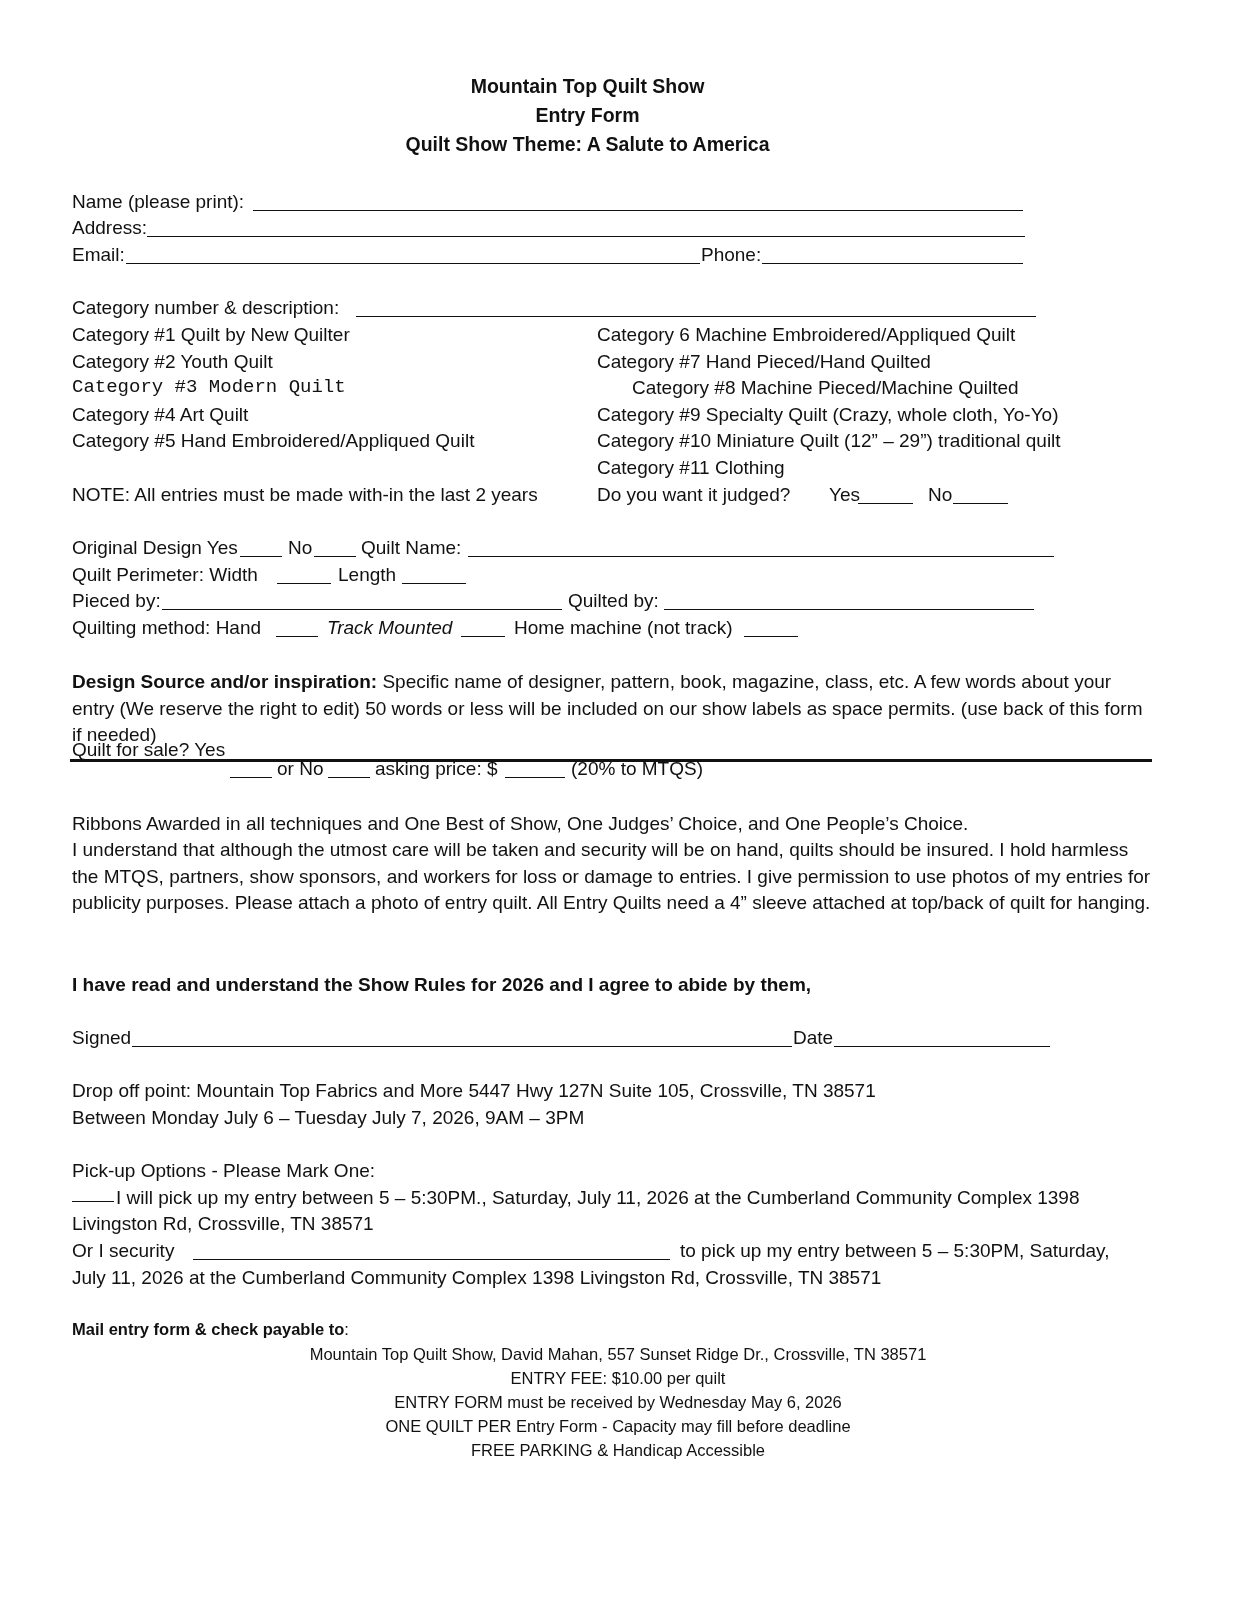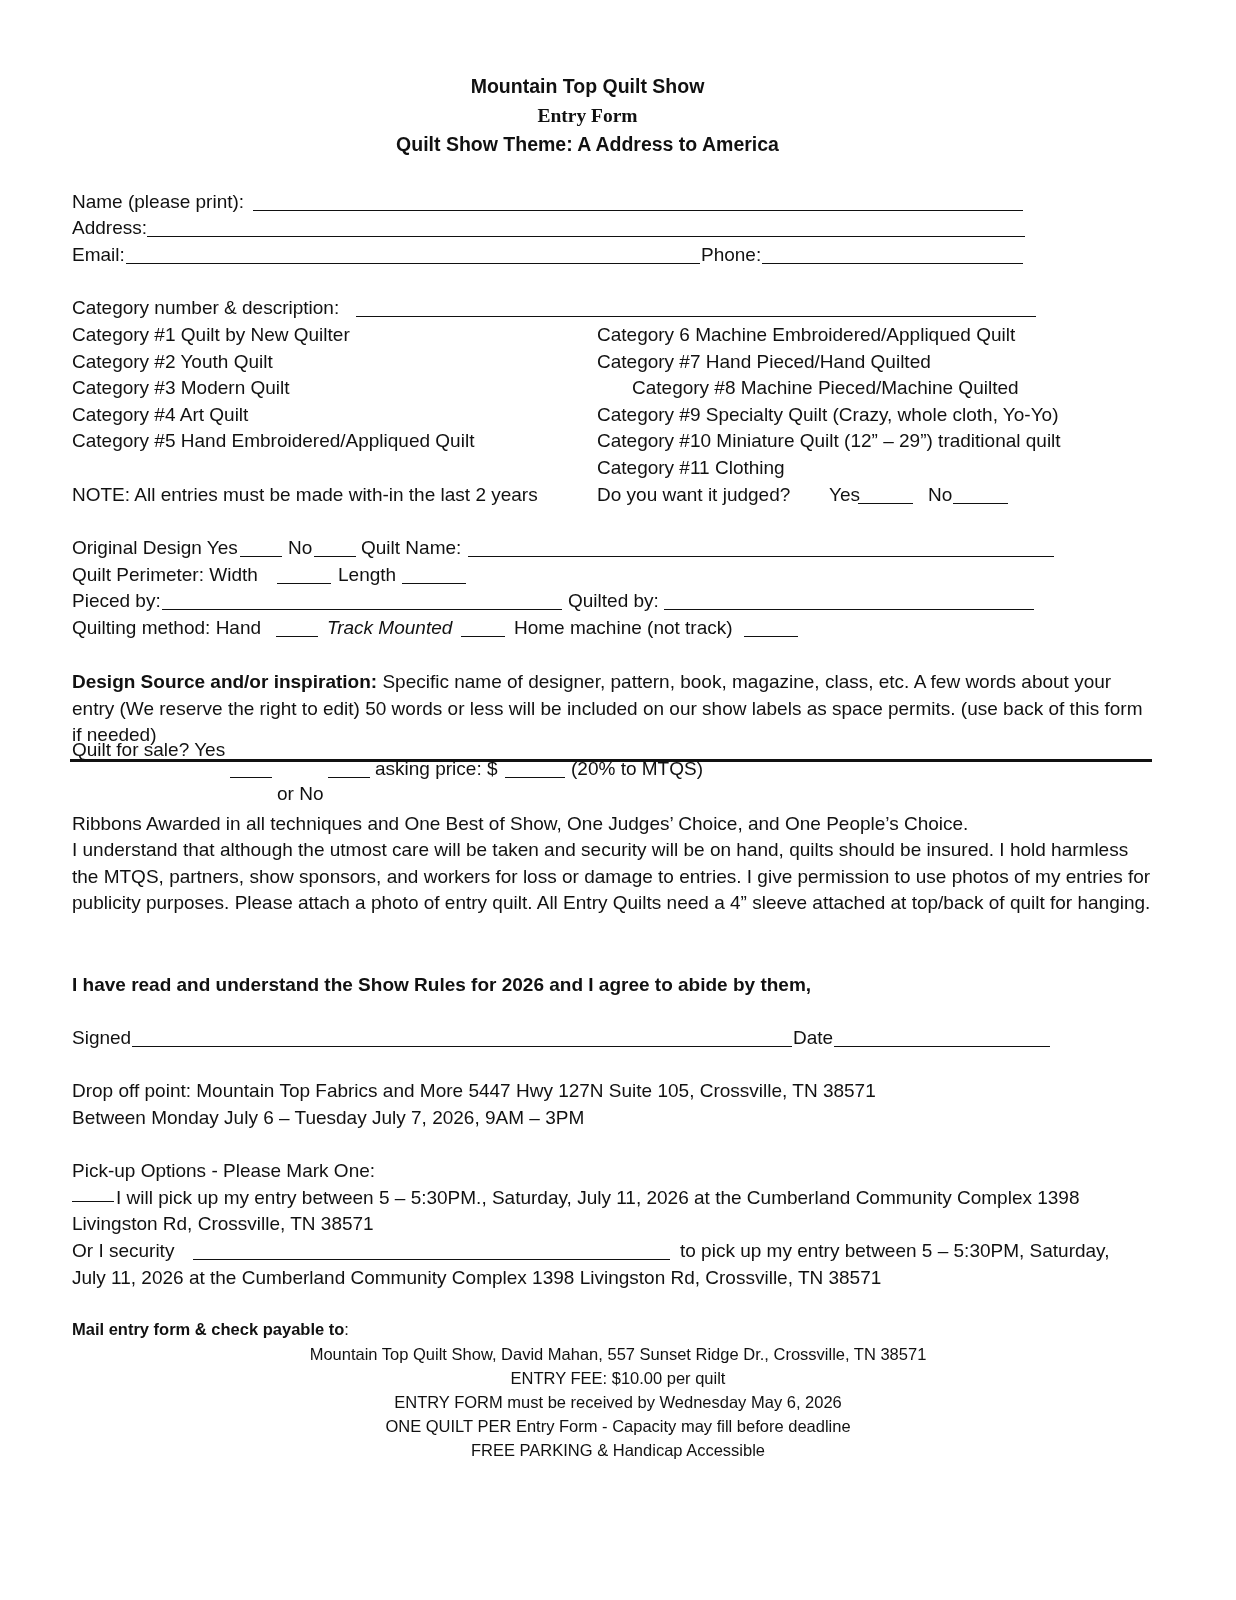--- a/index.html
+++ b/index.html
@@ -13,40 +13,40 @@
   .para { position:absolute; left:72px; width:1080px; line-height:26.5px; white-space:normal; font-size:19px; }
   .center { position:absolute; left:0; width:1236px; text-align:center; font-size:16.5px; line-height:24px; }
   .hr-thick { position:absolute; left:70px; width:1082px; top:759px; height:0; border-top:3px solid #111; }
 </style>
 </head>
 <body>
 
 <div class="page">
 
   <div class="abs title" style="top:77px;">Mountain Top Quilt Show</div>
-  <div class="abs title" style="top:106px;font-family:Liberation Serif, serif;">Entry Form</div>
-  <div class="abs title" style="top:135px;">Quilt Show Theme: A Address to America</div>
+  <div class="abs title" style="top:106px;">Entry Form</div>
+  <div class="abs title" style="top:135px;">Quilt Show Theme: A Salute to America</div>
 
   <div class="abs" style="left:72px; top:192px;">Name (please print):</div>
   <div class="line" style="left:253px; width:770px; top:196px; height:14px;"></div>
 
   <div class="abs" style="left:72px; top:218px;">Address:</div>
   <div class="line" style="left:147px; width:878px; top:222px; height:14px;"></div>
 
   <div class="abs" style="left:72px; top:245px;">Email:</div>
   <div class="line" style="left:126px; width:574px; top:249px; height:14px;"></div>
   <div class="abs" style="left:701px; top:245px;">Phone:</div>
   <div class="line" style="left:762px; width:261px; top:249px; height:14px;"></div>
 
   <div class="abs" style="left:72px; top:298px;">Category number &amp; description:</div>
   <div class="line" style="left:356px; width:680px; top:302px; height:14px;"></div>
 
   <div class="abs" style="left:72px; top:325px;">Category #1 Quilt by New Quilter</div>
   <div class="abs" style="left:72px; top:352px;">Category #2 Youth Quilt</div>
-  <div class="abs" style="left:72px; top:378px;">Category #3 Modern Quilt</div>
+  <div class="abs" style="left:72px; top:378px;font-family:Liberation Mono, monospace;">Category #3 Modern Quilt</div>
   <div class="abs" style="left:72px; top:405px;">Category #4 Art Quilt</div>
   <div class="abs" style="left:72px; top:431px;">Category #5 Hand Embroidered/Appliqued Quilt</div>
 
   <div class="abs" style="left:597px; top:325px;">Category 6 Machine Embroidered/Appliqued Quilt</div>
   <div class="abs" style="left:597px; top:352px;">Category #7 Hand Pieced/Hand Quilted</div>
   <div class="abs" style="left:632px; top:378px;">Category #8 Machine Pieced/Machine Quilted</div>
   <div class="abs" style="left:597px; top:405px;">Category #9 Specialty Quilt (Crazy, whole cloth, Yo-Yo)</div>
   <div class="abs" style="left:597px; top:431px;">Category #10 Miniature Quilt (12” – 29”) traditional quilt</div>
   <div class="abs" style="left:597px; top:458px;">Category #11 Clothing</div>
 
@@ -81,21 +81,21 @@
   <div class="abs" style="left:514px; top:618px;">Home machine (not track)</div>
   <div class="line" style="left:744px; width:54px; top:622px; height:14px;"></div>
 
   <div class="para" style="top:669px;">
     <span class="b">Design Source and/or inspiration:</span><span> Specific name of designer, pattern, book, magazine, class, etc. A few words about your entry (We reserve the right to edit) 50 words or less will be included on our show labels as space permits. (use back of this form if needed)</span>
   </div>
   <div class="hr-thick"></div>
 
   <div class="abs" style="left:72px; top:740px;">Quilt for sale? Yes</div>
   <div class="line" style="left:230px; width:42px; top:763px; height:14px;"></div>
-  <div class="abs" style="left:277px; top:759px;margin-top:25px;">or No</div>
+  <div class="abs" style="left:277px; top:759px;">or No</div>
   <div class="line" style="left:328px; width:42px; top:763px; height:14px;"></div>
   <div class="abs" style="left:375px; top:759px;">asking price: $</div>
   <div class="line" style="left:505px; width:60px; top:763px; height:14px;"></div>
   <div class="abs" style="left:571px; top:759px;">(20% to MTQS)</div>
 
   <div class="para" style="top:811px;">Ribbons Awarded in all techniques and One Best of Show, One Judges’ Choice, and One People’s Choice.</div>
   <div class="para" style="top:837px;">I understand that although the utmost care will be taken and security will be on hand, quilts should be insured. I hold harmless the MTQS, partners, show sponsors, and workers for loss or damage to entries. I give permission to use photos of my entries for publicity purposes. Please attach a photo of entry quilt. All Entry Quilts need a 4” sleeve attached at top/back of quilt for hanging.</div>
 
   <div class="abs b" style="left:72px; top:975px;">I have read and understand the Show Rules for 2026 and I agree to abide by them,</div>
 

